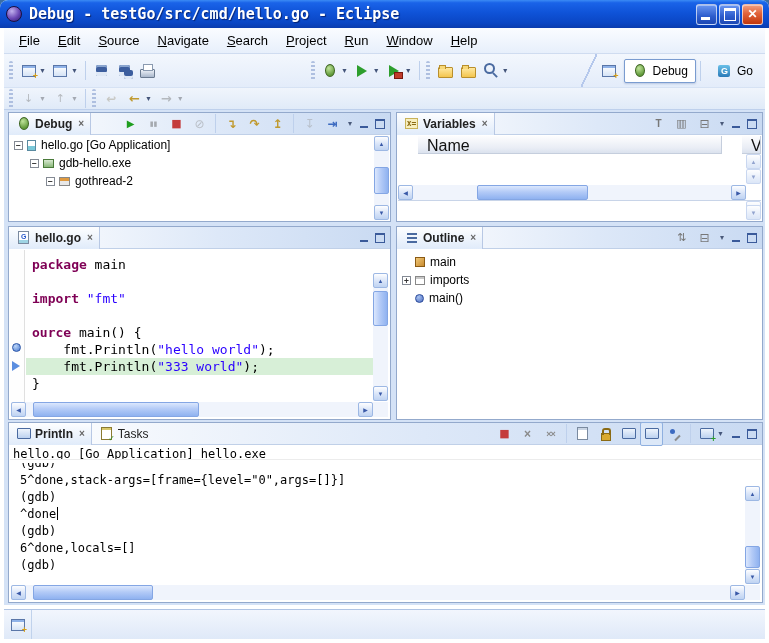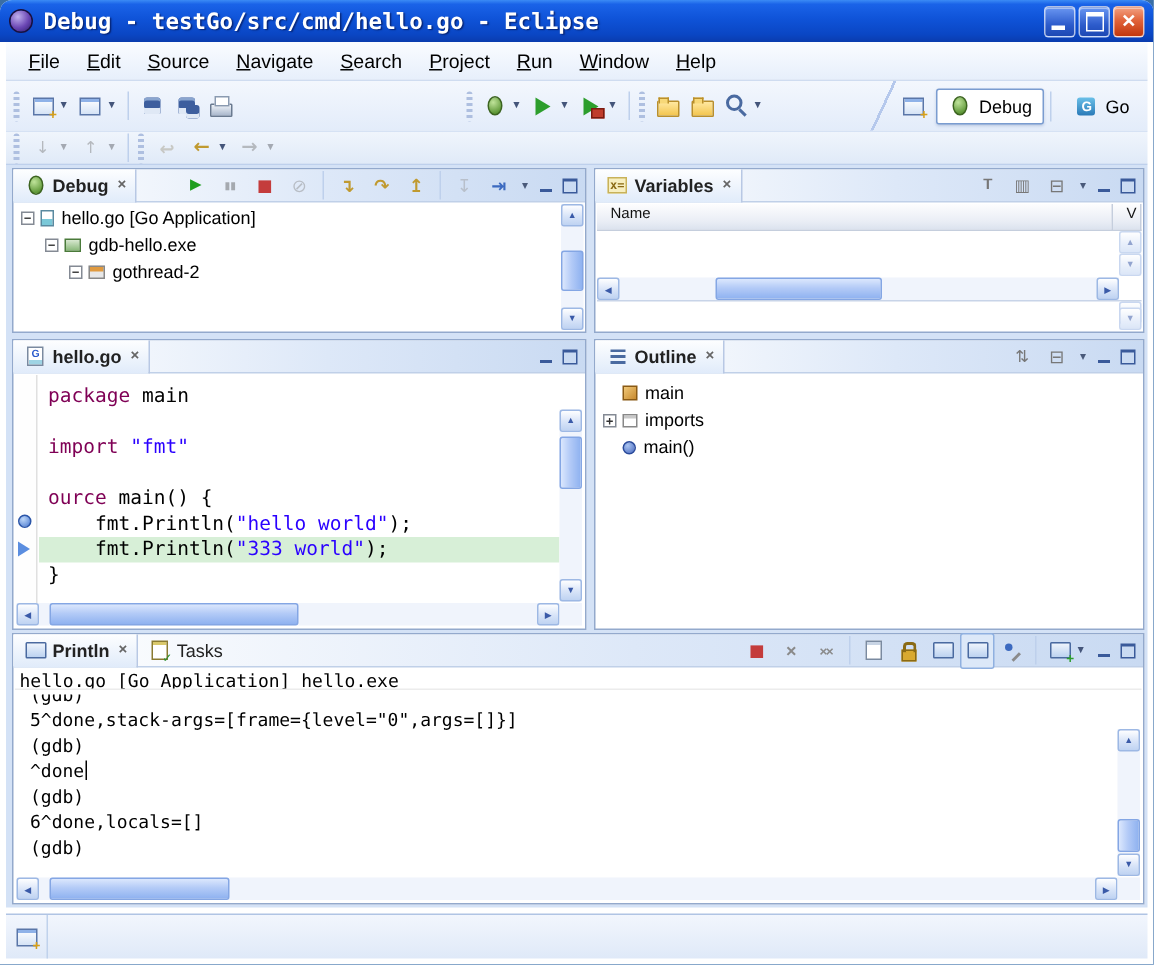--- a/index.html
+++ b/index.html
@@ -122,33 +122,33 @@
   .ti{display:inline-block;margin-right:5px;flex:0 0 auto;}
   .ti-go-app{width:9px;height:11px;background:#fff;border:1px solid #5a8aa0;box-shadow:inset 0 -4px 0 #7ac8d8;}
   .ti-process{width:11px;height:9px;background:linear-gradient(#d8e8d0,#8ab87a);border:1px solid #4a7a3a;}
   .ti-thread{width:11px;height:9px;background:#e8e8e8;border:1px solid #888;box-shadow:inset 0 3px 0 #e09a3f;}
   .ti-package{width:10px;height:10px;background:linear-gradient(135deg,#f0c878,#c88a2e);border:1px solid #8a5a14;}
   .ti-imports{width:10px;height:9px;background:#fff;border:1px solid #888;box-shadow:inset 0 2px 0 #c8c8c8;}
   .ti-function{width:9px;height:9px;border-radius:50%;background:radial-gradient(circle at 35% 30%,#aac4f0,#4a6ac0);border:1px solid #2a4a9a;}
 
   
   .col-head{position:absolute;top:23px;left:1px;right:1px;height:18px;display:flex;background:#fff;}
-  .col-cell{background:linear-gradient(180deg,#fdfdfe,#e9edf5 70%,#dbe2ee);border-right:1px solid #c5cedd;border-bottom:1px solid #c5cedd;font-size:10px;color:#111;padding:1px 9px;}
+  .col-cell{background:linear-gradient(180deg,#fdfdfe,#e9edf5 70%,#dbe2ee);border-right:1px solid #c5cedd;border-bottom:1px solid #c5cedd;font-size:16px;color:#111;padding:1px 9px;margin-left:20px;}
   .col-name{flex:1;}
   .col-value{width:18px;overflow:hidden;}
   .vars-body{position:absolute;top:41px;left:1px;right:16px;bottom:37px;background:#fff;}
   .vars-detail{position:absolute;left:1px;right:1px;bottom:1px;height:20px;border-top:1px solid #c8d4e8;background:#fff;}
 
   
   .editor-body{position:absolute;top:23px;left:1px;right:1px;bottom:1px;background:#fff;}
   .gutter{position:absolute;left:0;top:0;bottom:16px;width:15px;background:#fefefe;border-right:1px solid #e0e0e0;}
   .code-area{position:absolute;left:16px;right:16px;top:0;bottom:16px;overflow:hidden;font:13px/17px "DejaVu Sans Mono",monospace;padding-top:6px;}
   .code-line{white-space:pre;padding-left:6px;height:17px;}
   .code-line.hl{background:#d7efd7;}
-  .tok-kw{color:#7f0055;font-weight:normal;}
+  .tok-kw{color:#7f0055;font-weight:bold;}
   .tok-str{color:#2a00ff;}
   .tok-pl{color:#000;}
   .marker{position:absolute;left:2px;}
   .mk-breakpoint{top:93px;width:9px;height:9px;border-radius:50%;background:radial-gradient(circle at 35% 30%,#bcd6f8,#4a7ad0);border:1px solid #2a55a8;}
   .mk-ip{top:111px;width:0;height:0;border-top:5px solid transparent;border-bottom:5px solid transparent;border-left:8px solid #5b8ee0;}
 
   
   .console-body{position:absolute;top:23px;left:1px;right:1px;bottom:1px;background:#fff;}
   .console-label{height:14px;font:12px/17px "DejaVu Sans Mono",monospace;color:#000;padding-left:3px;border-bottom:1px solid #ececec;white-space:nowrap;overflow:hidden;}
   .con-out{position:absolute;top:17px;left:0;right:16px;bottom:16px;overflow:hidden;font:12px/17px "DejaVu Sans Mono",monospace;color:#000;}

